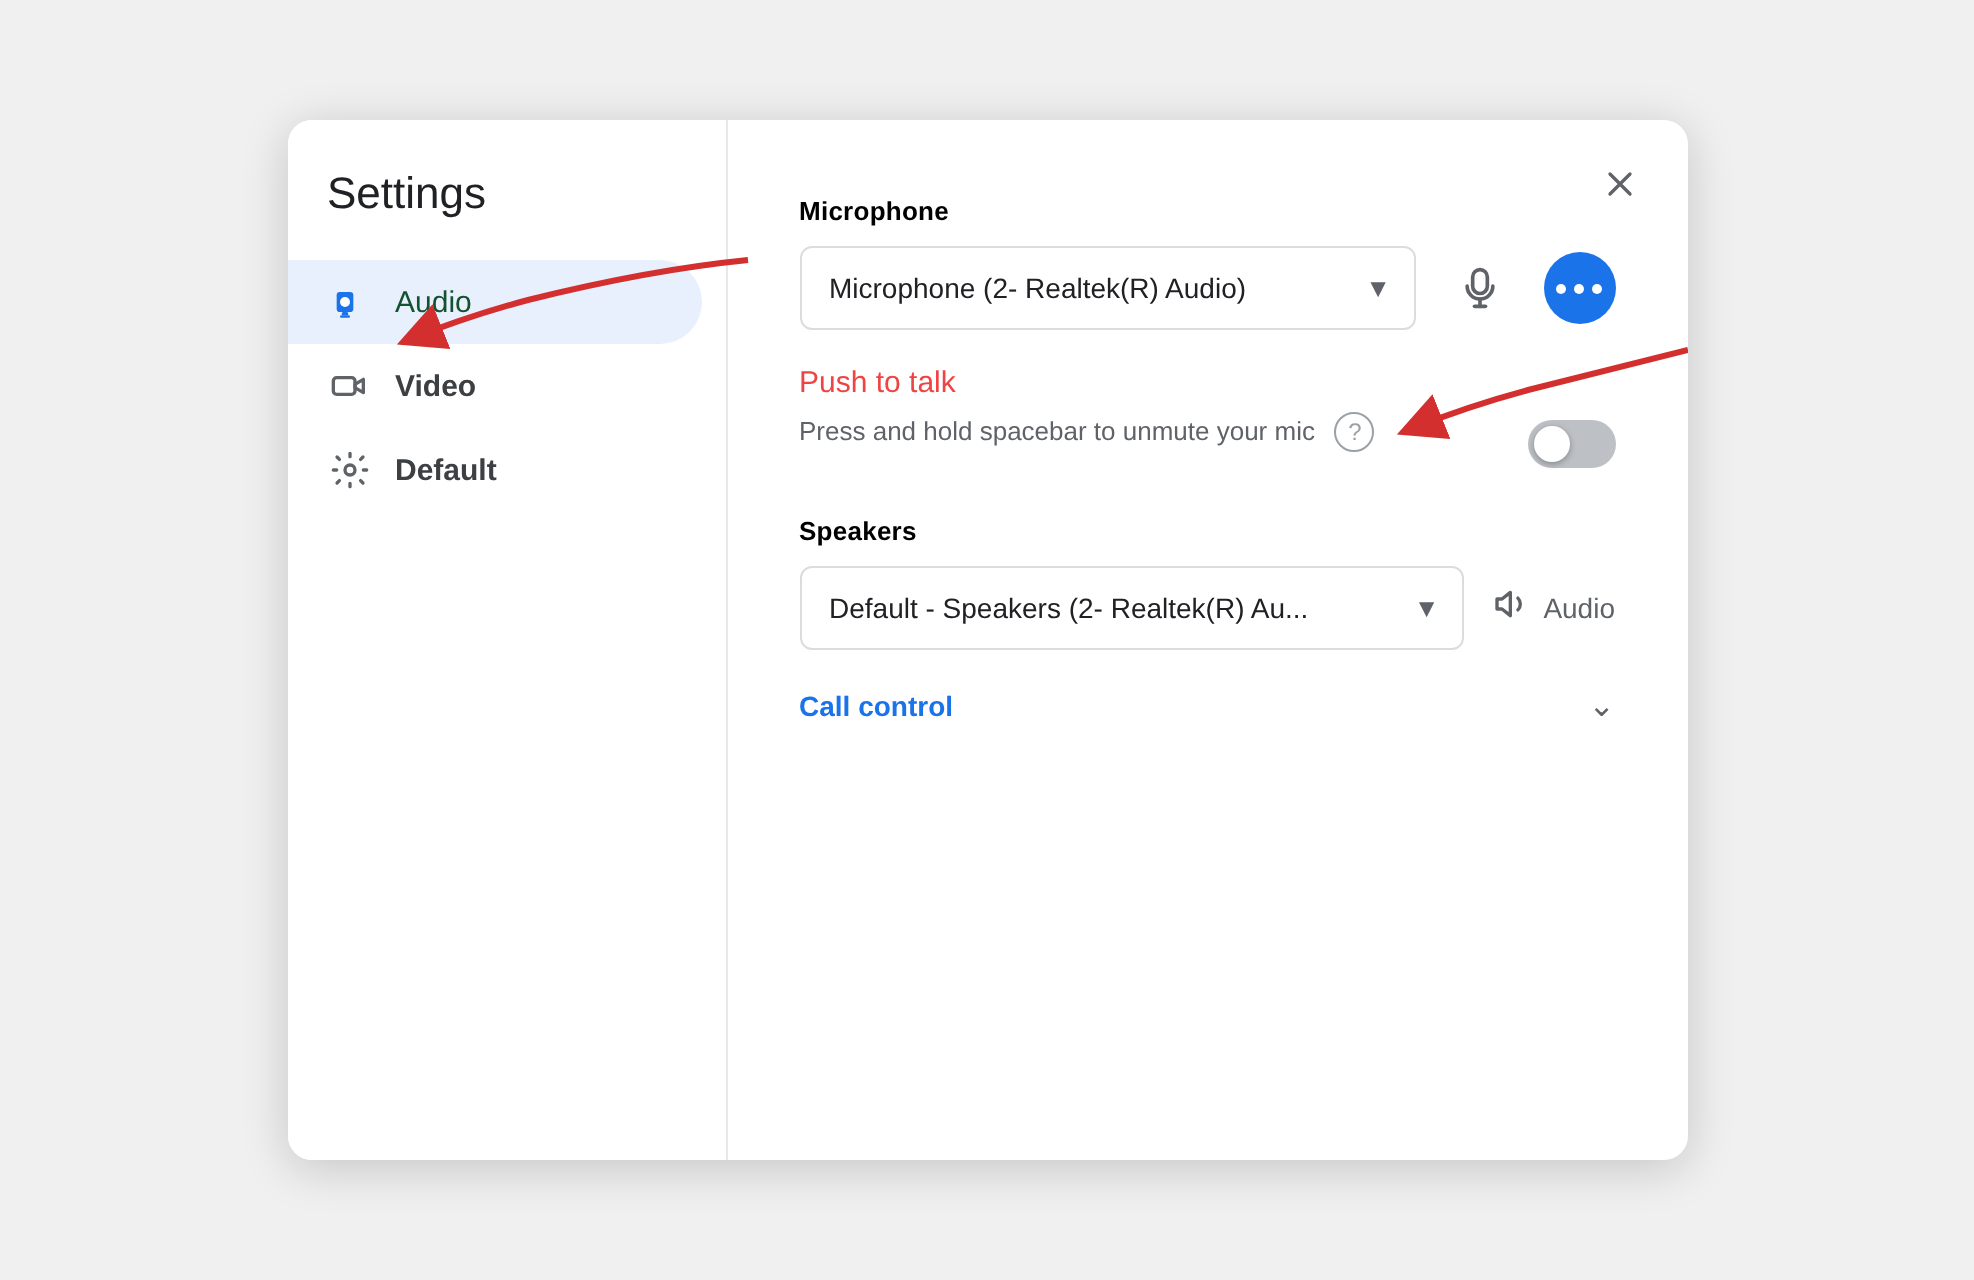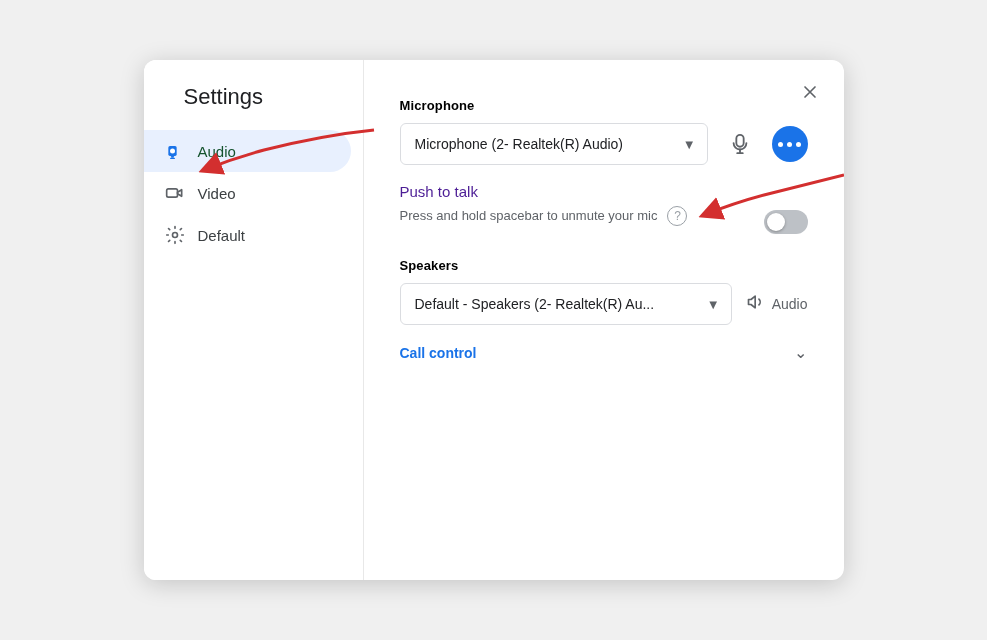--- a/index.html
+++ b/index.html
@@ -26,33 +26,33 @@
       width: 220px;
       padding: 24px 0 24px 0;
       background: #fff;
       border-right: 1px solid #e8e8e8;
       flex-shrink: 0;
     }
     .sidebar-title {
       font-size: 22px;
       font-weight: 500;
       color: #202124;
-      padding: 0 24px 20px 40px;
+      padding: 0 24px 20px 20px;
     }
     .sidebar-item {
       display: flex;
       align-items: center;
       gap: 12px;
       padding: 10px 16px 10px 20px;
       cursor: pointer;
       border-radius: 0 24px 24px 0;
       margin-right: 12px;
       font-size: 15px;
       color: #3c4043;
-      font-weight: 400;
+      font-weight: 700;
     }
     .sidebar-item.active {
       background: #e8f0fe;
       color: #14532d;
       font-weight: 500;
     }
     .sidebar-item .item-icon {
       width: 22px;
       height: 22px;
       display: flex;
@@ -143,21 +143,21 @@
       color: #fff;
       font-size: 18px;
       gap: 2px;
     }
     .push-to-talk-section {
       margin-bottom: 24px;
     }
     .push-title {
       font-size: 15px;
       font-weight: 500;
-      color: #4c1d95;
+      color: #ef4444;
       margin-bottom: 6px;
     }
     .push-desc-row {
       display: flex;
       align-items: center;
       gap: 10px;
     }
     .push-desc {
       font-size: 13px;
       color: #5f6368;

